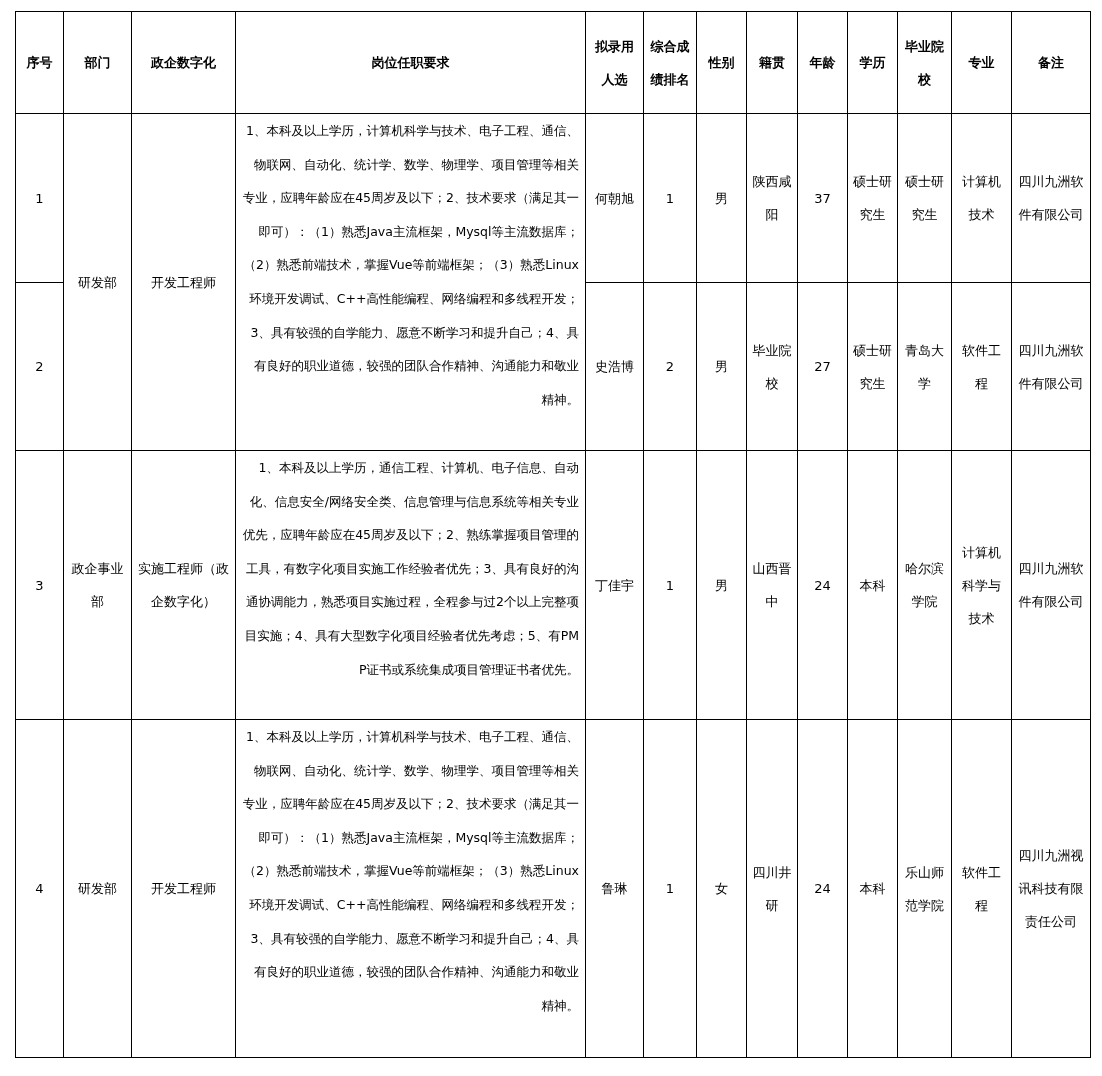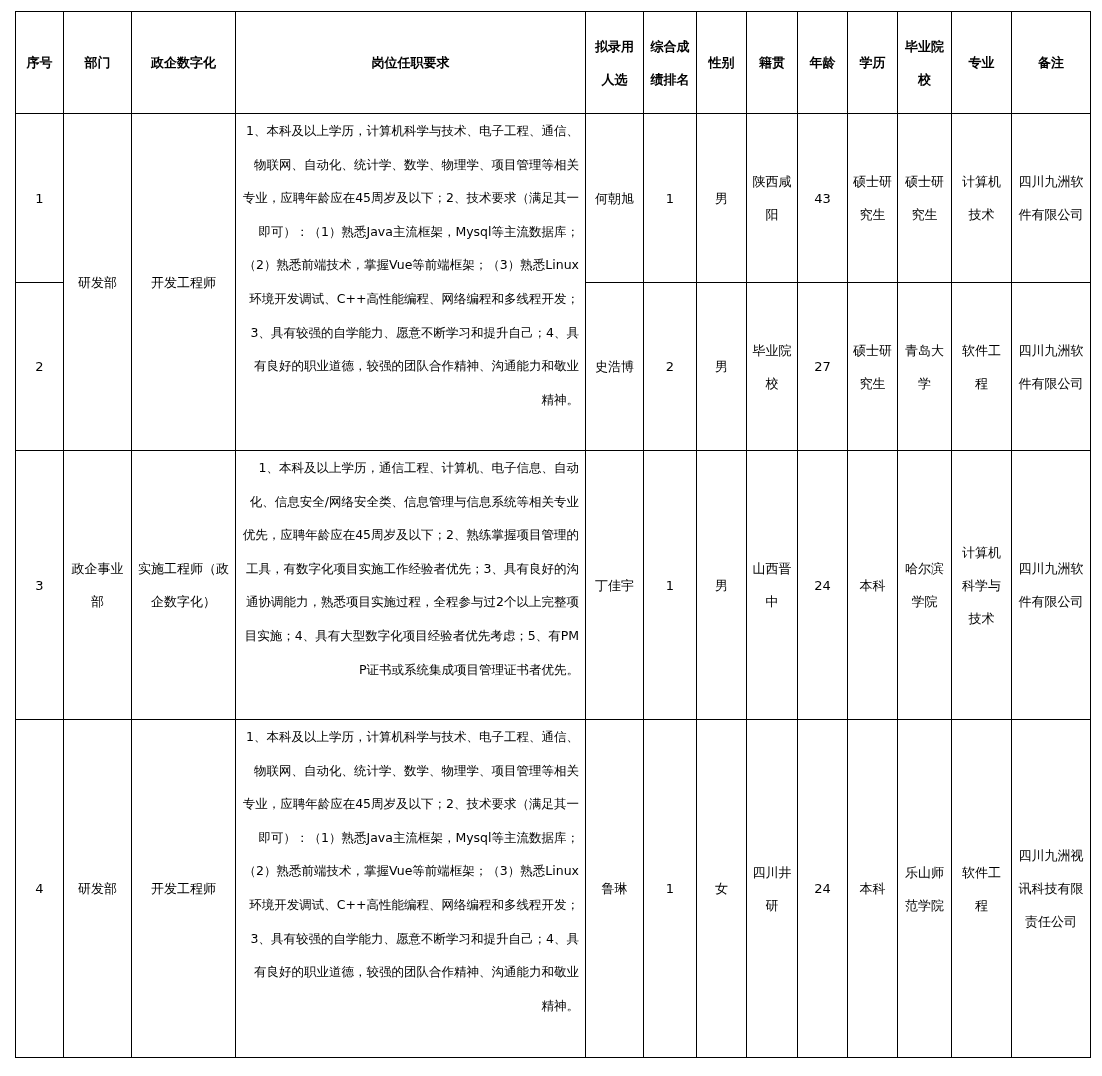--- a/index.html
+++ b/index.html
@@ -62,21 +62,21 @@
 
   <tr class="r1">
     <td class="num">1</td>
     <td rowspan="2">研发部</td>
     <td rowspan="2">开发工程师</td>
     <td rowspan="2" class="req">1、本科及以上学历，计算机科学与技术、电子工程、通信、物联网、自动化、统计学、数学、物理学、项目管理等相关专业，应聘年龄应在45周岁及以下；2、技术要求（满足其一即可）：（1）熟悉Java主流框架，Mysql等主流数据库；（2）熟悉前端技术，掌握Vue等前端框架；（3）熟悉Linux环境开发调试、C++高性能编程、网络编程和多线程开发；3、具有较强的自学能力、愿意不断学习和提升自己；4、具有良好的职业道德，较强的团队合作精神、沟通能力和敬业精神。</td>
     <td>何朝旭</td>
     <td class="num">1</td>
     <td>男</td>
     <td>陕西咸阳</td>
-    <td class="num">43</td>
+    <td class="num">37</td>
     <td>硕士研究生</td>
     <td>硕士研究生</td>
     <td>计算机技术</td>
     <td>四川九洲软件有限公司</td>
   </tr>
 
   <tr class="r2">
     <td class="num">2</td>
     <td>史浩博</td>
     <td class="num">2</td>

